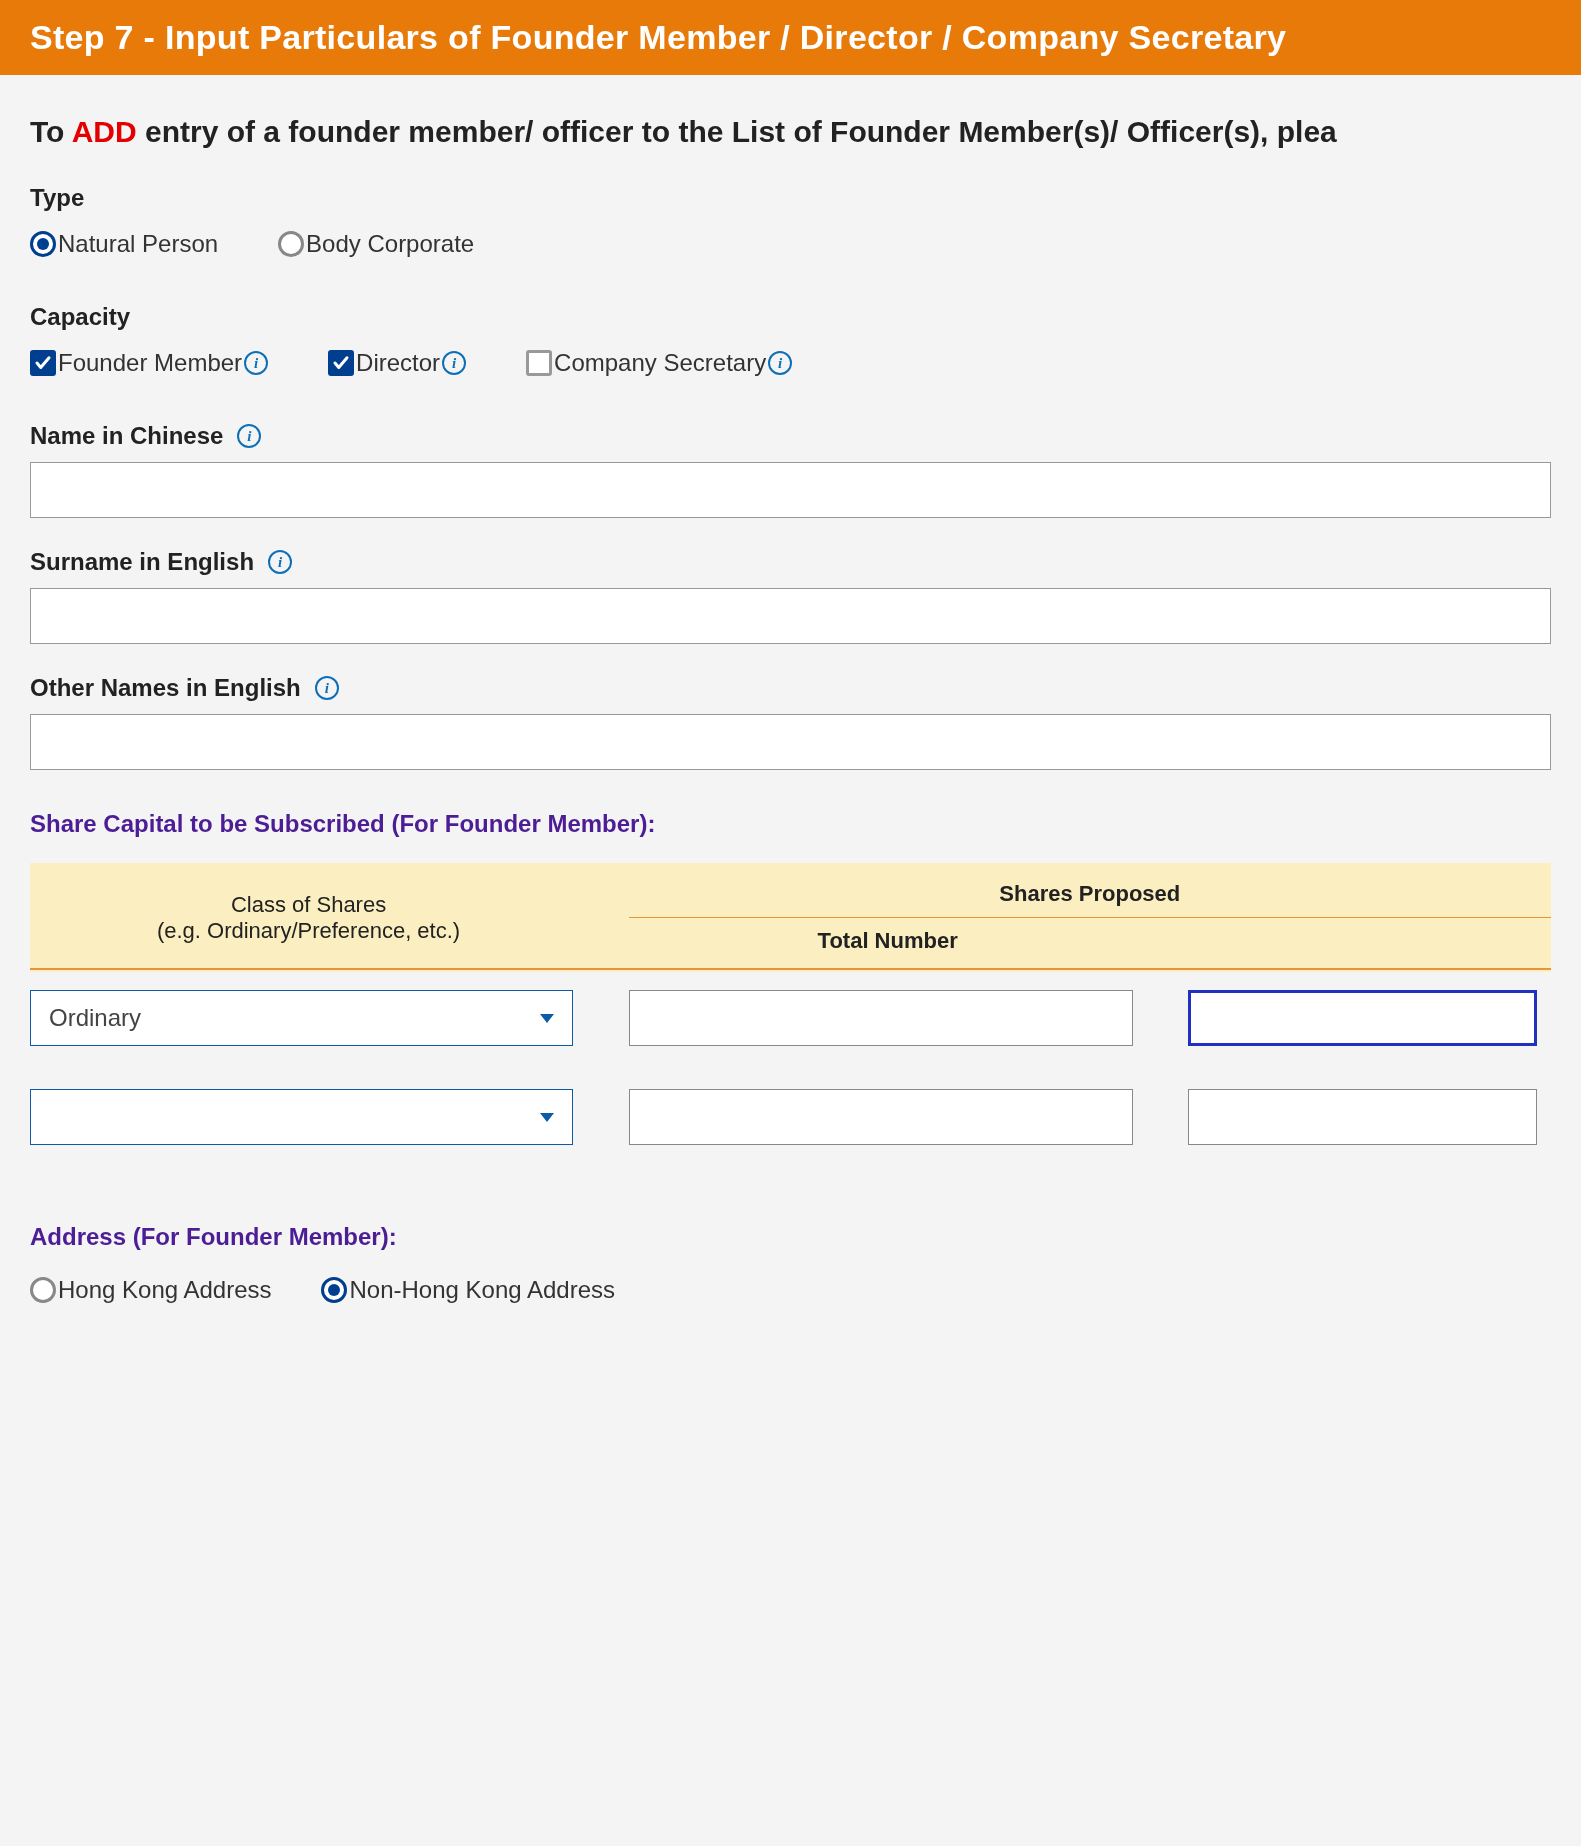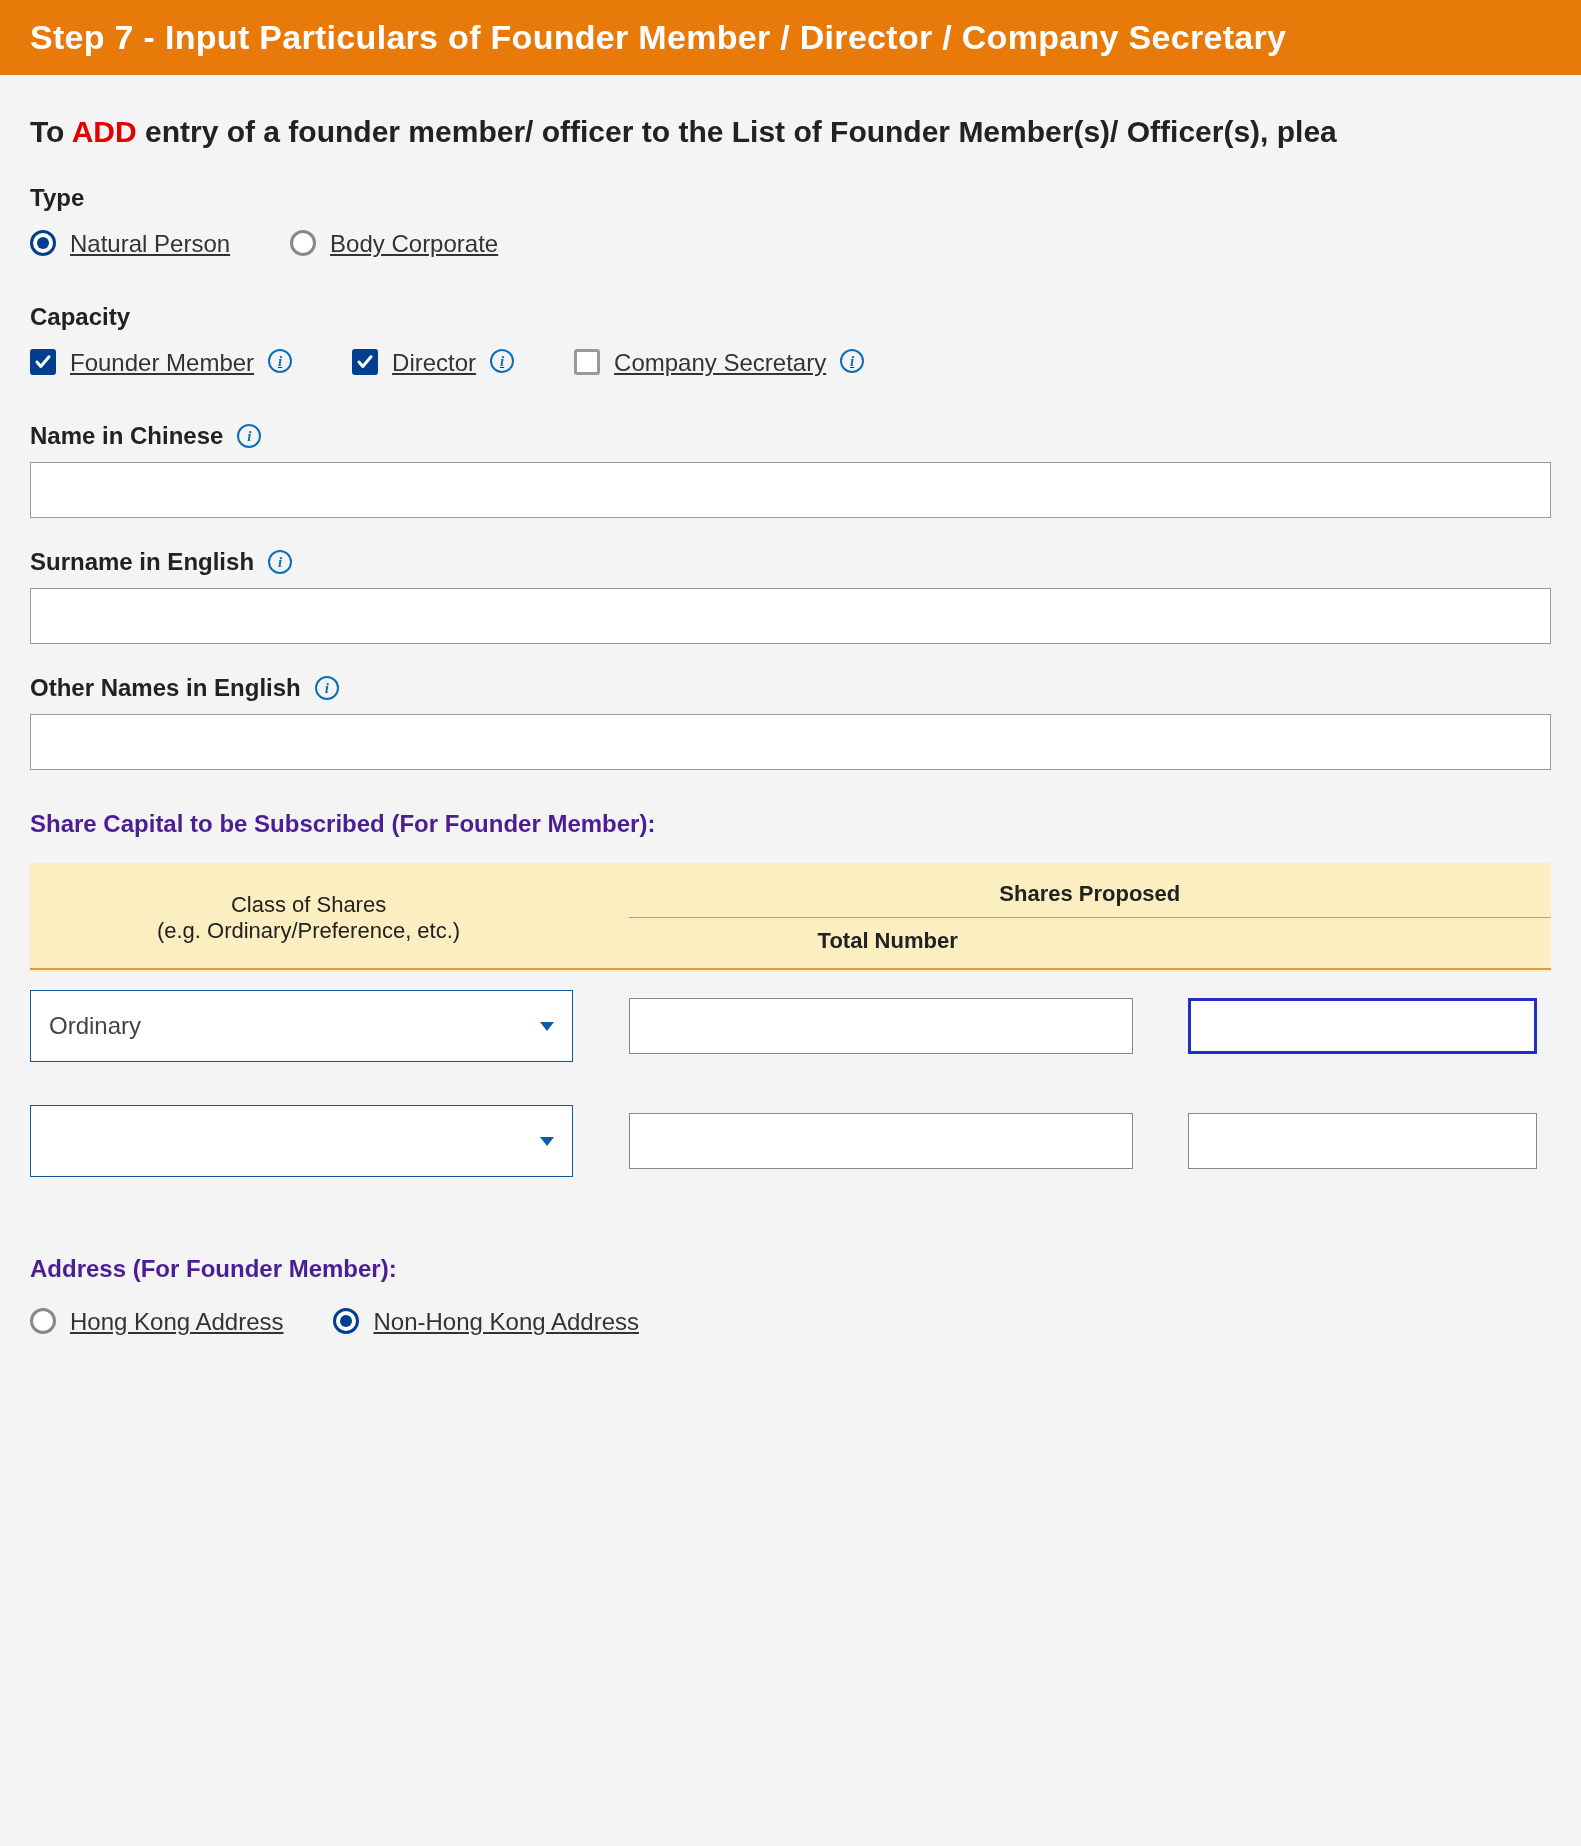--- a/index.html
+++ b/index.html
@@ -36,25 +36,24 @@
     margin-bottom: 18px;
   }
   .radio-row, .check-row {
     display: flex;
     align-items: center;
     gap: 60px;
     margin-bottom: 45px;
   }
   .radio-opt, .check-opt {
     display: flex;
-    align-items: flex-start;
-    gap: 14px;
+    align-items: center;
+    gap: 2px;
     font-size: 24px;
     color: #333;
-    text-decoration: underline;
   }
   .radio-circle {
     width: 26px; height: 26px;
     border: 3px solid #003e8f;
     border-radius: 50%;
     display: inline-flex;
     align-items: center;
     justify-content: center;
     background: #fff;
   }
@@ -167,21 +166,21 @@
   }
   .thead-wrap::after {
     content: "";
     position: absolute;
     left: 0; right: 0; bottom: 0;
     height: 2px;
     background: #e6953a;
   }
   .select-box {
     width: 100%;
-    height: 72px;
+    height: 56px;
     border: 1px solid #0d5aa7;
     background: #fff;
     display: flex;
     align-items: center;
     justify-content: space-between;
     padding: 0 18px;
     font-size: 24px;
     color: #444;
   }
   .select-box.empty { color: #888; }

